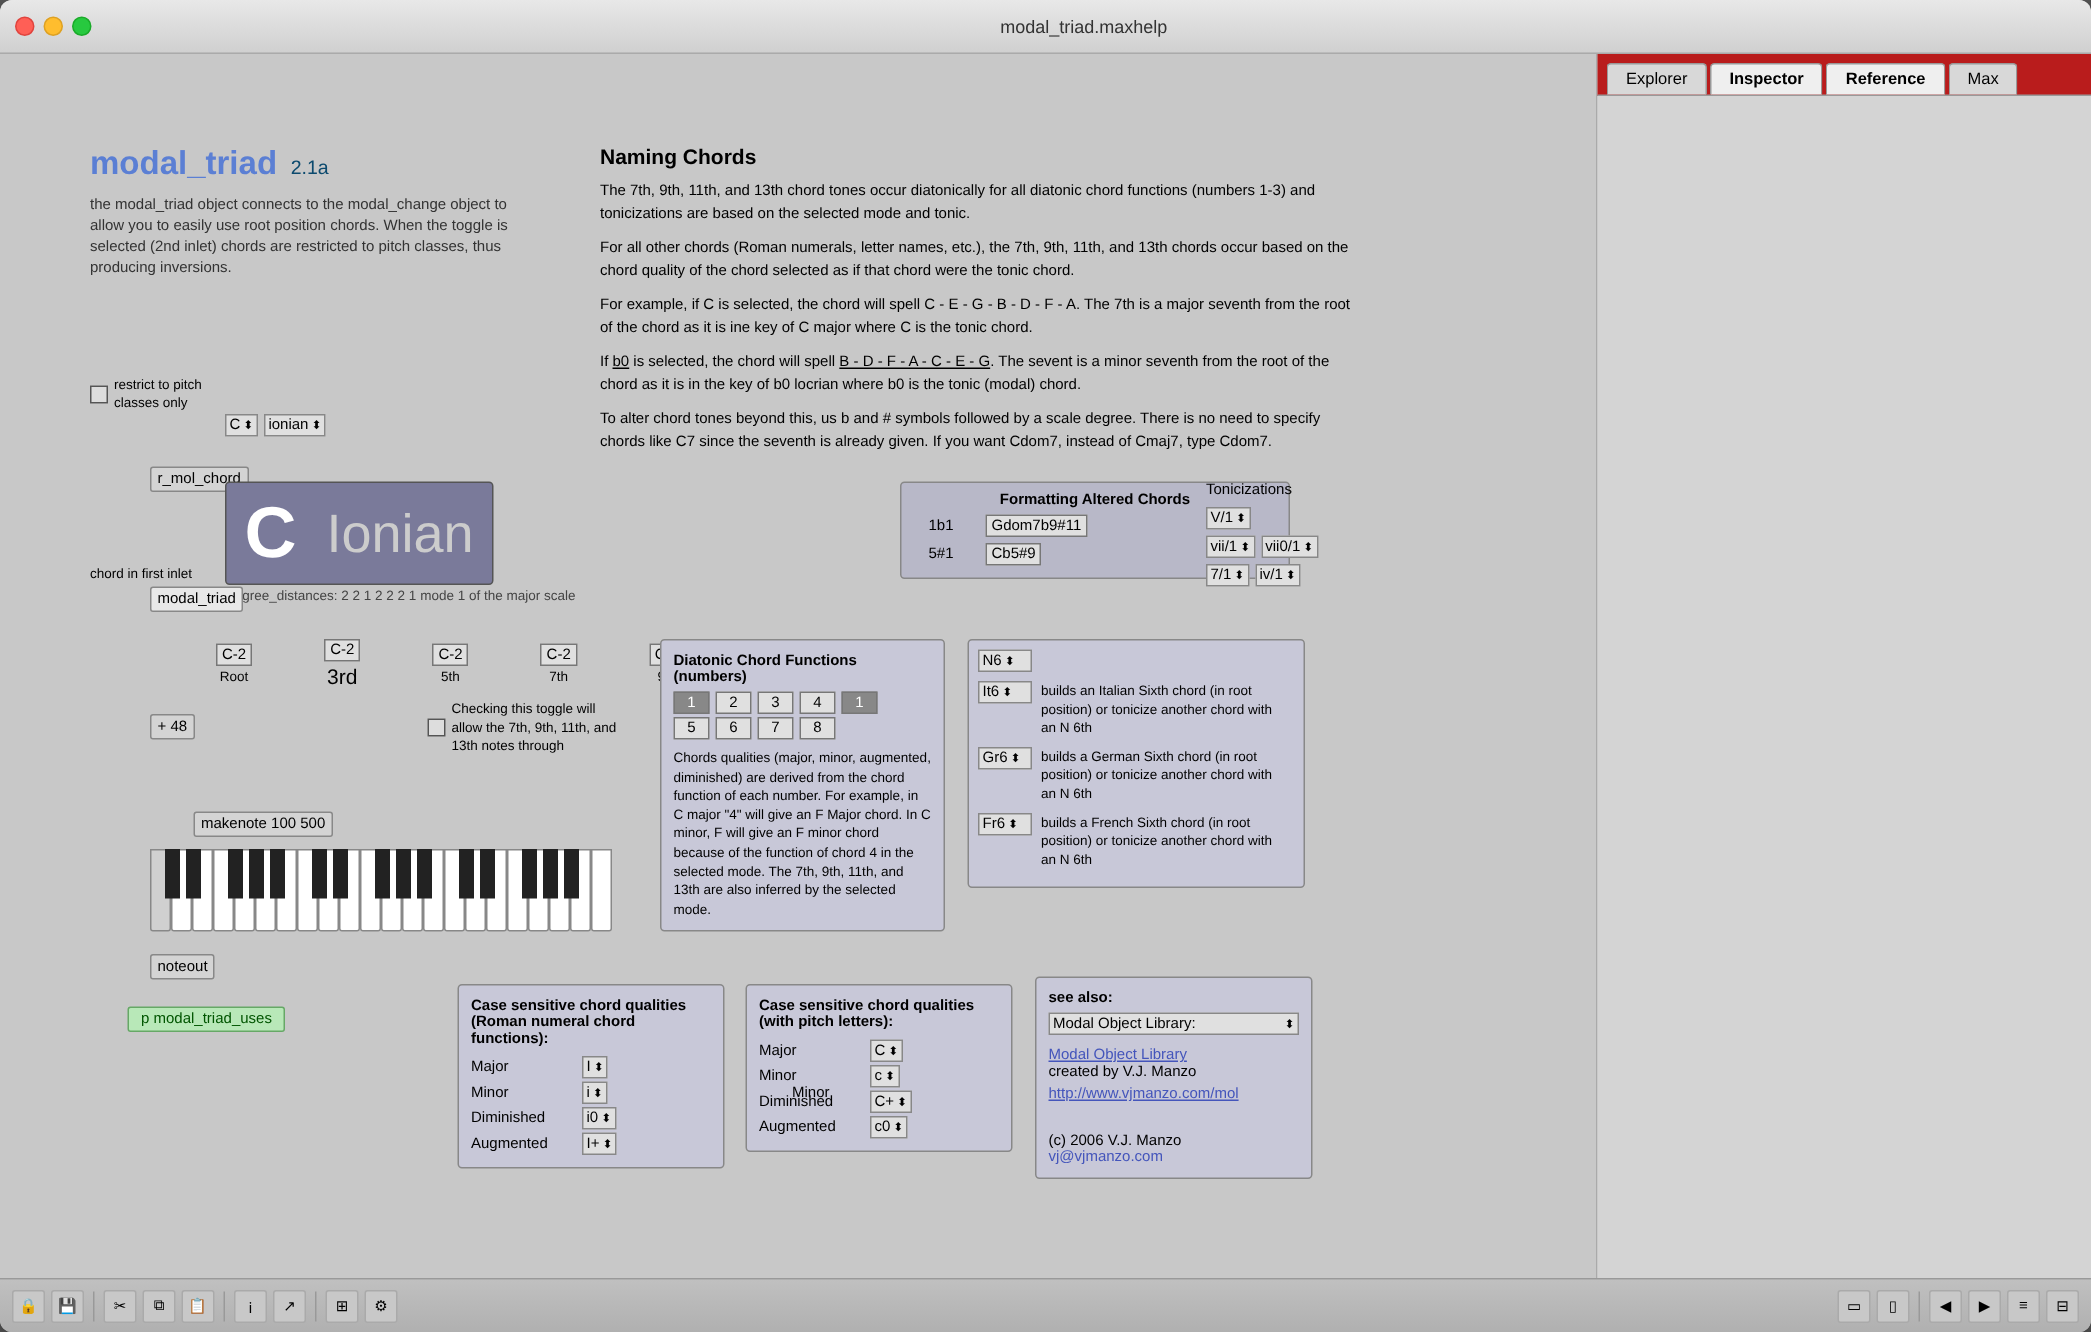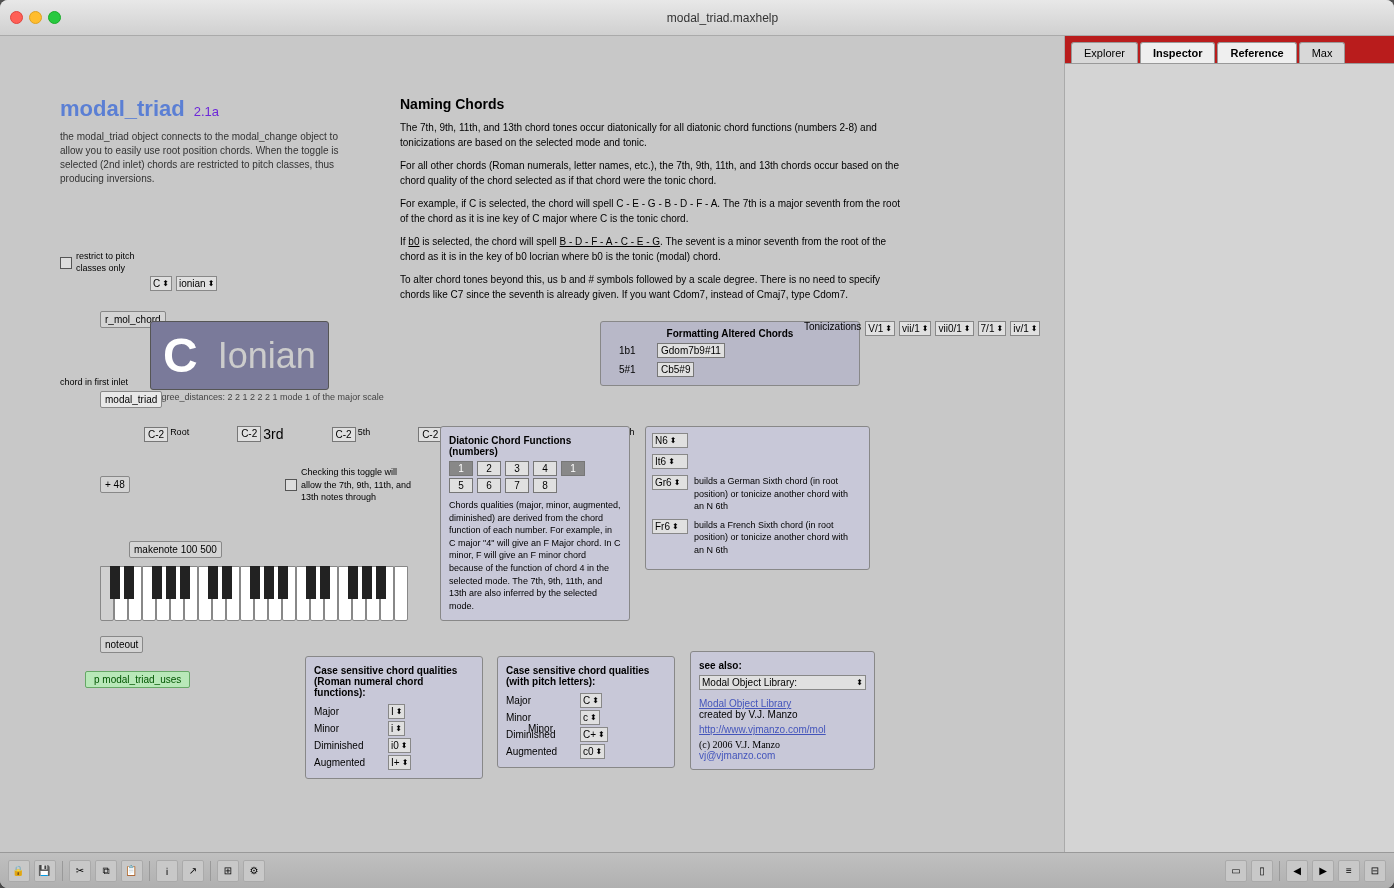--- a/index.html
+++ b/index.html
@@ -119,21 +119,21 @@
       top: 0; left: 0; right: 0; bottom: 0;
       padding: 10px;
     }
     
     .modal-title {
       color: #5b7fd4;
       font-size: 22px;
       font-weight: bold;
     }
     .modal-version {
-      color: #6d28d9;
+      color: #0c4a6e;
       font-size: 13px;
       text-align: right;
     }
     .modal-desc {
       font-size: 10px;
       color: #333;
       max-width: 280px;
       line-height: 1.4;
       margin-top: 8px;
     }
@@ -268,21 +268,21 @@
     
     .see-also-box {
       background: #c8c8d8;
       border: 1px solid #888;
       border-radius: 3px;
       padding: 8px;
       width: 185px;
     }
     
     .flex-row { display: flex; align-items: center; }
-    .flex-col { display: flex; flex-direction: row; padding-left: 44px; }
+    .flex-col { display: flex; flex-direction: column; padding-left: 44px; }
     .gap2 { gap: 2px; }
     .gap4 { gap: 4px; }
     .mt2 { margin-top: 2px; }
     .mt4 { margin-top: 4px; }
     
     
     .cb-box {
       width: 12px; height: 12px;
       border: 1px solid #555;
       background: #ddd;
@@ -465,21 +465,21 @@
         <div style="position:absolute; top:600px; left:100px;">
           <div class="max-box">noteout</div>
         </div>
 
         <div style="position:absolute; top:635px; left:85px;">
           <div class="max-box-green">p modal_triad_uses</div>
         </div>
 
         <div style="position:absolute; top:60px; left:400px; width:515px;">
           <div class="doc-title">Naming Chords</div>
-          <div class="doc-text">The 7th, 9th, 11th, and 13th chord tones occur diatonically for all diatonic chord functions (numbers 2-8) and tonicizations are based on the selected mode and tonic.</div>
+          <div class="doc-text">The 7th, 9th, 11th, and 13th chord tones occur diatonically for all diatonic chord functions (numbers 1-3) and tonicizations are based on the selected mode and tonic.</div>
           <div class="doc-text">For all other chords (Roman numerals, letter names, etc.), the 7th, 9th, 11th, and 13th chords occur based on the chord quality of the chord selected as if that chord were the tonic chord.</div>
           <div class="doc-text">For example, if C is selected, the chord will spell C - E - G - B - D - F - A. The 7th is a major seventh from the root of the chord as it is ine key of C major where C is the tonic chord.</div>
           <div class="doc-text">
             If <em>b0</em> is selected, the chord will spell <em>B - D - F - A - C - E - G</em>. The sevent is a minor seventh from the root of the chord as it is in the key of b0 locrian where b0 is the tonic (modal) chord.
           </div>
           <div class="doc-text">To alter chord tones beyond this, us b and # symbols followed by a scale degree. There is no need to specify chords like C7 since the seventh is already given. If you want Cdom7, instead of Cmaj7, type Cdom7.</div>
         </div>
 
         <div style="position:absolute; top:285px; left:600px;">
           <div class="format-box">
@@ -555,20 +555,21 @@
                   <span>N6</span>
                   <span style="font-size:8px;">⬍</span>
                 </div>
             </div>
 
             <div class="special-chord-row">
               <div class="select-box" style="min-width:36px;">
                   <span>It6</span>
                   <span style="font-size:8px;">⬍</span>
                 </div>
+              <div style="font-size:9px; line-height:1.4; max-width:155px;">builds an Italian Sixth chord (in root position) or tonicize another chord with an N 6th</div>
             </div>
 
             <div class="special-chord-row">
               <div class="select-box" style="min-width:36px;">
                   <span>Gr6</span>
                   <span style="font-size:8px;">⬍</span>
                 </div>
               <div style="font-size:9px; line-height:1.4; max-width:155px;">builds a German Sixth chord (in root position) or tonicize another chord with an N 6th</div>
             </div>
 
@@ -654,21 +655,21 @@
           <div class="see-also-box">
             <div style="font-size:10px; font-weight:bold; margin-bottom:4px;">see also:</div>
             <div class="select-box" style="width:100%;">
               <span>Modal Object Library:</span>
               <span style="font-size:8px; margin-left:auto;">⬍</span>
             </div>
             <div style="margin-top:8px;">
               <div style="font-size:10px; color:#4455bb; text-decoration:underline;">Modal Object Library</div>
               <div style="font-size:10px;">created by V.J. Manzo</div>
               <div style="font-size:10px; color:#4455bb; text-decoration:underline; margin-top:4px;">http://www.vjmanzo.com/mol</div>
-              <div style="font-size:10px; margin-top:4px;font-family:Liberation Serif, serif;">(c) 2006 V.J. Manzo</div>
+              <div style="font-size:10px; margin-top:20px;">(c) 2006 V.J. Manzo</div>
               <div style="font-size:10px; color:#4455bb;">vj@vjmanzo.com</div>
             </div>
           </div>
         </div>
 
         <div style="position:absolute; top:687px; left:528px; font-size:10px;">Minor</div>
 
       </div>
     </div>
 

